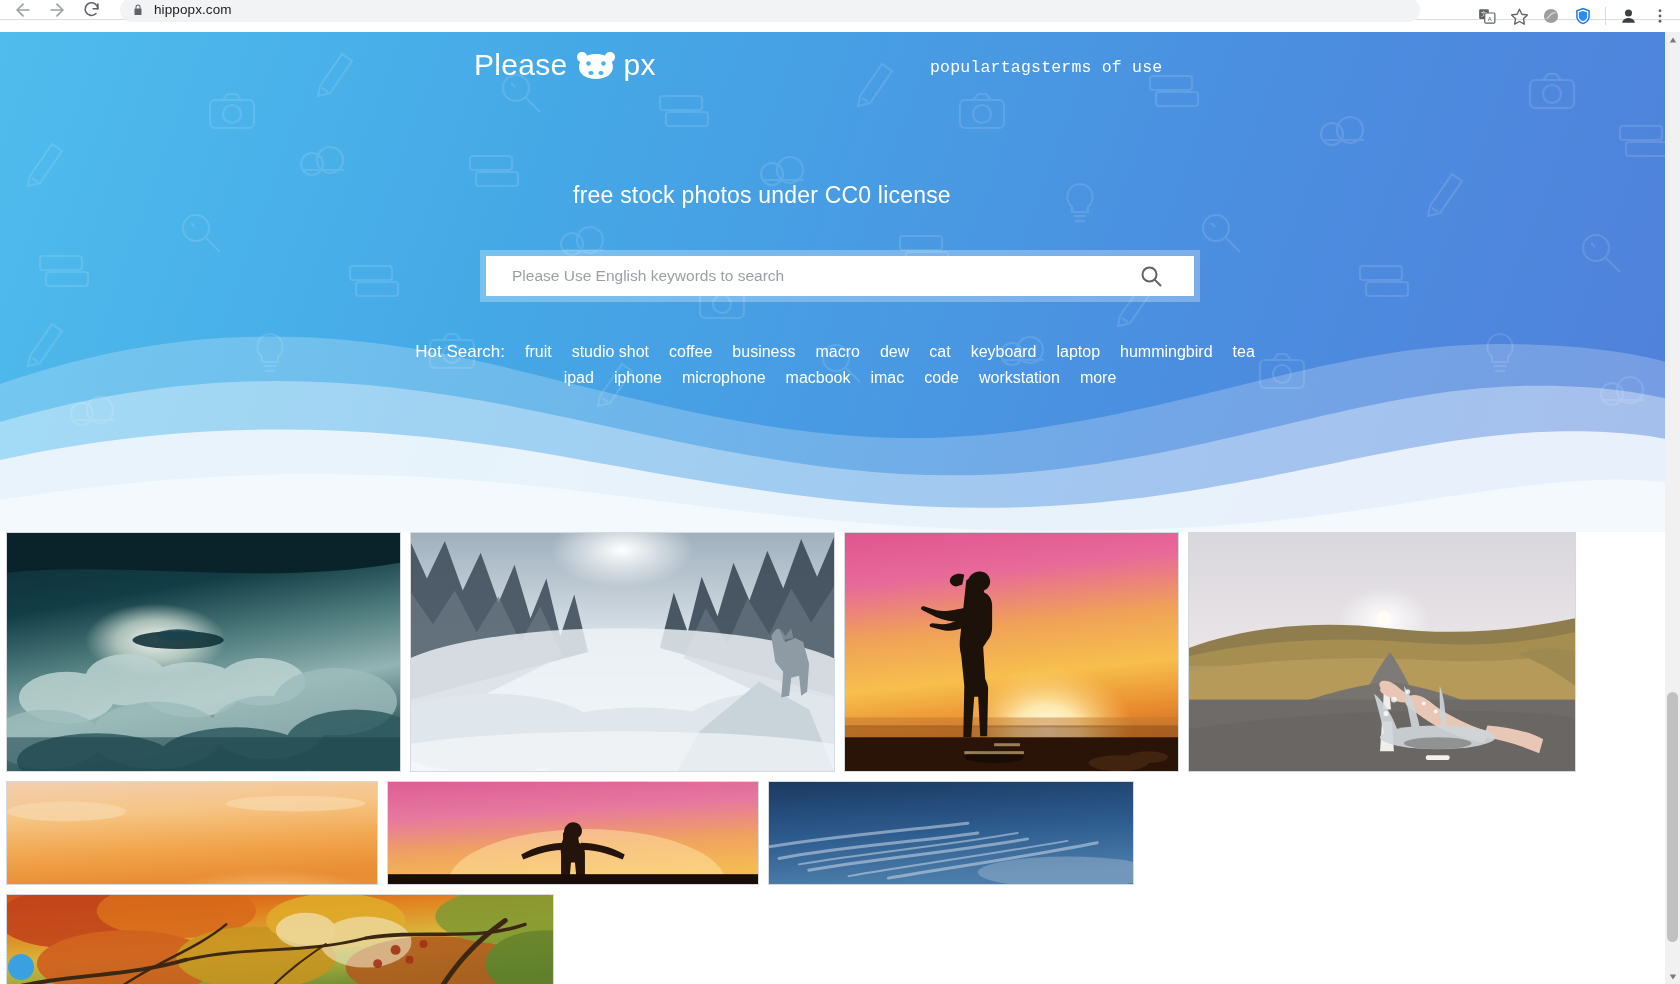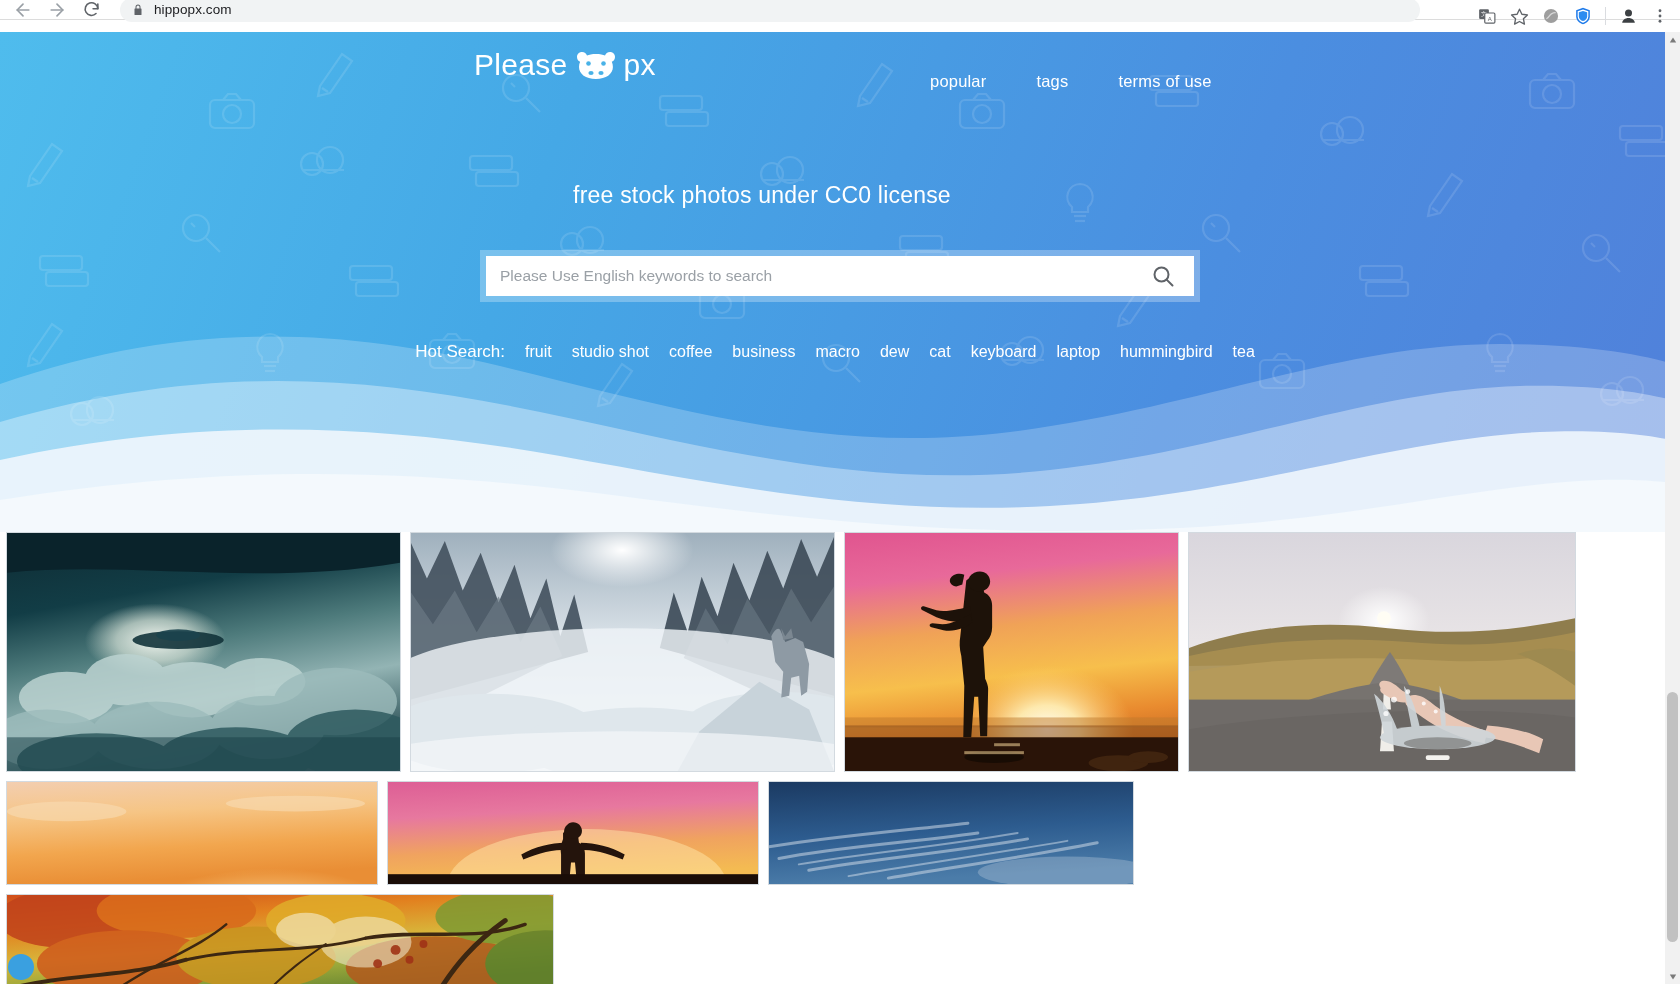--- a/index.html
+++ b/index.html
@@ -79,22 +79,22 @@
     position: absolute; left: 474px; top: 16px;
     display: flex; align-items: center;
     color: #fff;
     font-size: 30px;
     letter-spacing: .3px;
     cursor: pointer;
     user-select: none;
   }
   .logo-mark { margin: 0 7px; display: block; }
   .nav {
-    position: absolute; left: 930px; top: 40px;
-    display: flex; gap: 50px;
+    position: absolute; left: 930px; top: 26px;
+    display: flex;  font-family: Liberation Mono, monospace;
   }
   .nav a {
     color: #fff; font-size: 16.5px;
     text-decoration: none; cursor: pointer;
     letter-spacing: .2px;
   }
 
   .tagline {
     position: absolute; top: 150px; left: 0; width: 1524px;
     text-align: center;
@@ -106,21 +106,21 @@
   .search-wrap {
     position: absolute; top: 218px; left: 480px;
     width: 720px; height: 52px;
     background: rgba(255,255,255,.28);
     padding: 6px;
   }
   .search-box {
     width: 100%; height: 100%;
     background: #fff;
     display: flex; align-items: center;
-    padding: 0 14px;
+    padding: 0 26px;
   }
   .search-input {
     flex: 1; border: none; outline: none;
     font-size: 15.5px; color: #333;
     font-family: "Liberation Sans", sans-serif;
     background: transparent;
     height: 100%;
   }
   .search-input::placeholder { color: #9aa0a6; }
   .search-btn {
@@ -382,20 +382,21 @@
             <svg width="24" height="24" viewBox="0 0 24 24" fill="none" stroke="#5f6368" stroke-width="2" stroke-linecap="round">
               <circle cx="10.5" cy="10.5" r="7"></circle>
                 <line x1="15.6" y1="15.6" x2="21.5" y2="21.5"></line>
             </svg>
           </button>
         </div>
       </div>
 
       <div class="hot">
         <span class="hot-label">Hot Search:</span><a>fruit</a><a>studio shot</a><a>coffee</a><a>business</a><a>macro</a><a>dew</a><a>cat</a><a>keyboard</a><a>laptop</a><a>hummingbird</a><a>tea</a>
+        <span class="hot-row2"><a>ipad</a><a>iphone</a><a>microphone</a><a>macbook</a><a>imac</a><a>code</a><a>workstation</a><a>more</a></span>
       </div>
     </div>
 
     <svg class="waves" viewBox="0 0 1680 230" preserveAspectRatio="none">
       <path d="M0,80 C180,18 330,22 500,62 C690,108 830,150 1010,128 C1200,104 1340,40 1500,40 C1590,40 1650,52 1680,62 L1680,230 L0,230 Z" fill="#ffffff" opacity="0.22"></path>
       <path d="M0,118 C200,60 360,70 540,108 C720,146 870,186 1050,166 C1230,146 1370,86 1520,82 C1600,80 1650,90 1680,98 L1680,230 L0,230 Z" fill="#ffffff" opacity="0.35"></path>
       <path d="M0,156 C200,112 380,120 560,152 C760,188 900,214 1080,200 C1260,186 1400,134 1540,128 C1610,125 1655,132 1680,138 L1680,230 L0,230 Z" fill="#eef5fc" opacity="0.92"></path>
       <path d="M0,196 C240,158 420,166 620,192 C820,218 980,234 1180,224 C1360,215 1480,180 1600,176 C1640,175 1665,178 1680,180 L1680,230 L0,230 Z" fill="#f4f9fd"></path>
     </svg>
   </div>

